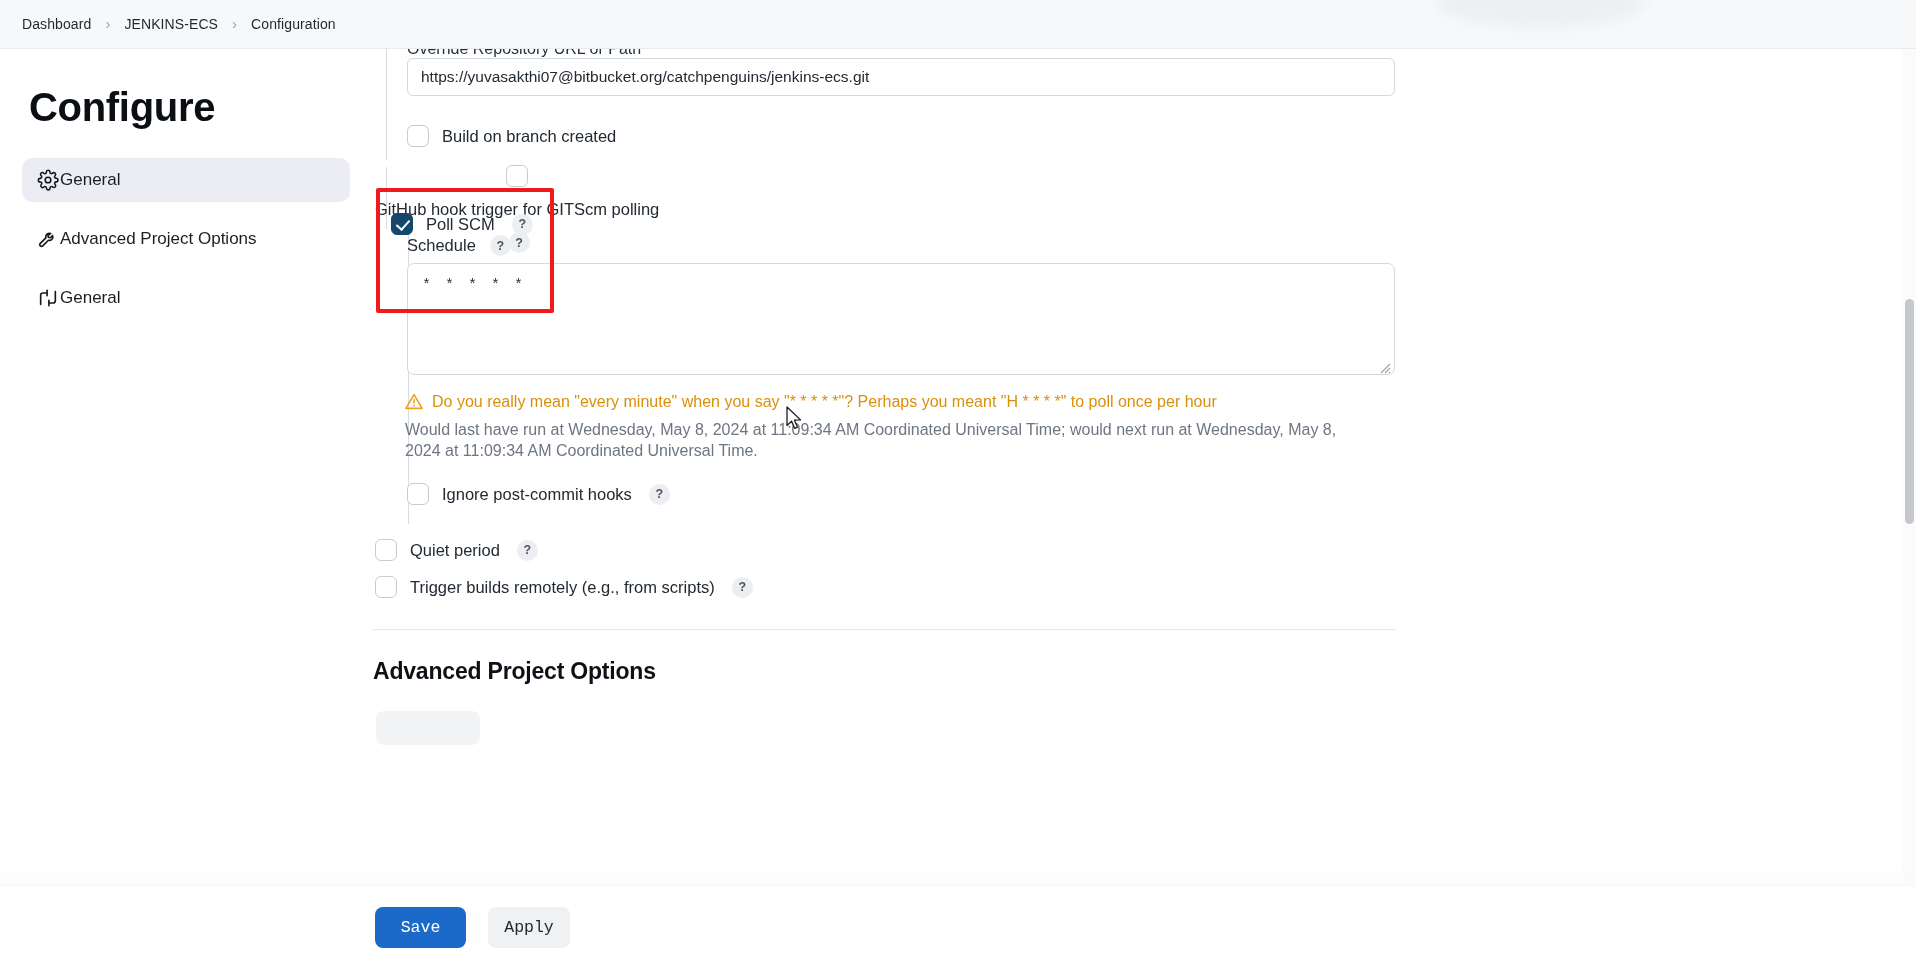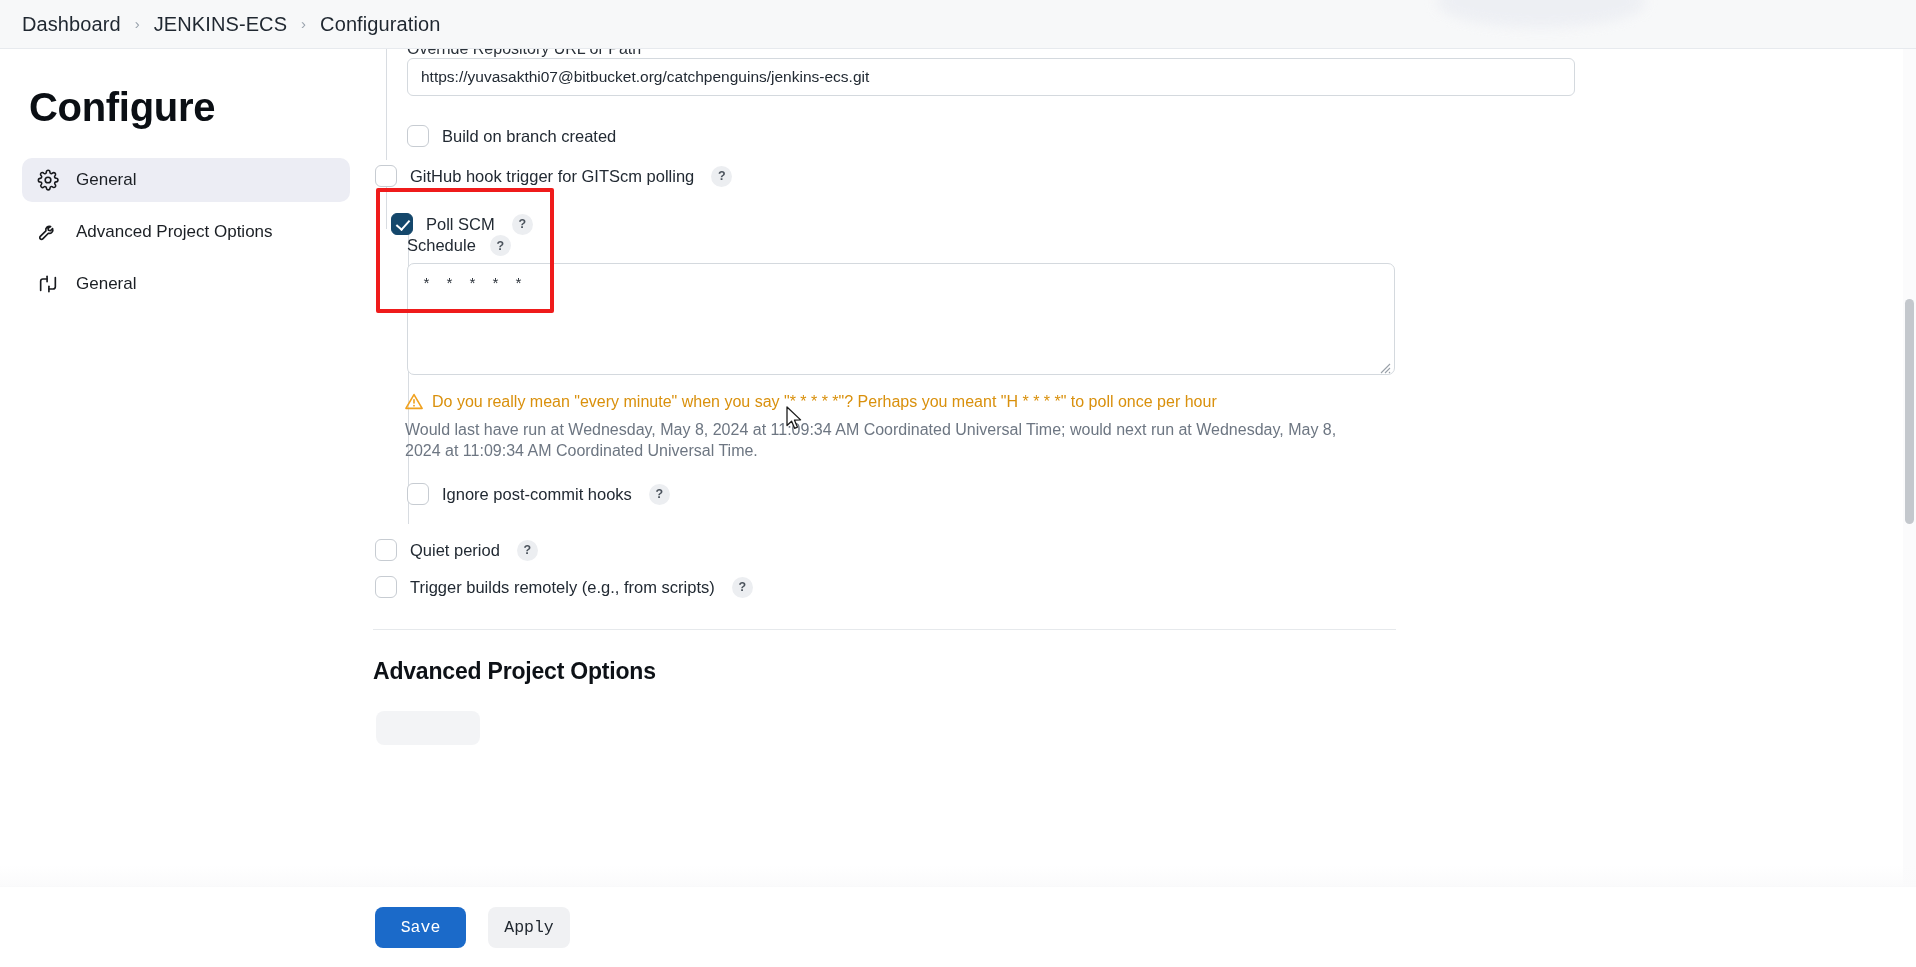--- a/index.html
+++ b/index.html
@@ -23,21 +23,21 @@
     width: 1916px;
     height: 49px;
     background: #f7f8f9;
     border-bottom: 1px solid #e7eaee;
     display: flex;
     align-items: center;
     padding-left: 22px;
     z-index: 5;
   }
   .crumb {
-    font-size: 20px;
+    font-size: 14px;
     color: #1f2730;
     letter-spacing: .1px;
   }
   .crumb.link { cursor: pointer; }
   .crumb-sep {
     margin: 0 14px;
     color: #9aa3ad;
     font-size: 15px;
     line-height: 1;
     display: inline-block;
@@ -65,25 +65,24 @@
   .sidebar h1 {
     font-size: 40px;
     font-weight: bold;
     color: #0b0f14;
     letter-spacing: -.3px;
     margin: 8px 0 28px 7px;
   }
   .side-item {
     display: flex;
     align-items: center;
-    gap: 16px;
     height: 44px;
     padding: 0 14px;
     border-radius: 10px;
-    margin-bottom: 8px;
+    margin-bottom: 15px;
     cursor: pointer;
   }
   .side-item.active { background: #ecedf4; }
   .side-item .side-ico {
     width: 24px; height: 24px;
     display: flex; align-items: center; justify-content: center;
     flex: 0 0 24px;
     color: #1b1f24;
   }
   .side-item .side-label {
@@ -115,21 +114,21 @@
     font-size: 16px;
     color: #2a3139;
     height: 18px;
     overflow: hidden;
     white-space: nowrap;
   }
 
   .text-input {
     position: absolute;
     left: 35px;
-    width: 1168px;
+    width: 988px;
     height: 38px;
     border: 1px solid #d4d9de;
     border-radius: 6px;
     background: #fff;
     font-size: 15.5px;
     color: #222a33;
     padding: 0 13px;
     font-family: "Liberation Sans", sans-serif;
     outline: none;
   }
@@ -410,21 +409,21 @@
 
     <div class="cut-label">Override Repository URL or Path</div>
 
     <input class="text-input" style="top: 9px;" value="https://yuvasakthi07@bitbucket.org/catchpenguins/jenkins-ecs.git">
 
     <div class="cb-row" style="left:35px; top:76px;">
       <span class="cbox"></span>
       <span class="cb-label">Build on branch created</span>
     </div>
 
-    <div class="cb-row" style="left:3px; top:116px;">
+    <div class="cb-row" style="left:3px; top:116px;flex-direction:column;">
       <span class="cbox"></span>
       <span class="cb-label">GitHub hook trigger for GITScm polling</span>
       <span class="help-btn">?</span>
     </div>
 
     <div class="cb-row" style="left:3px; top:164px;padding-left:16px;">
       <span class="cbox checked"></span>
       <span class="cb-label">Poll SCM</span>
       <span class="help-btn">?</span>
     </div>

